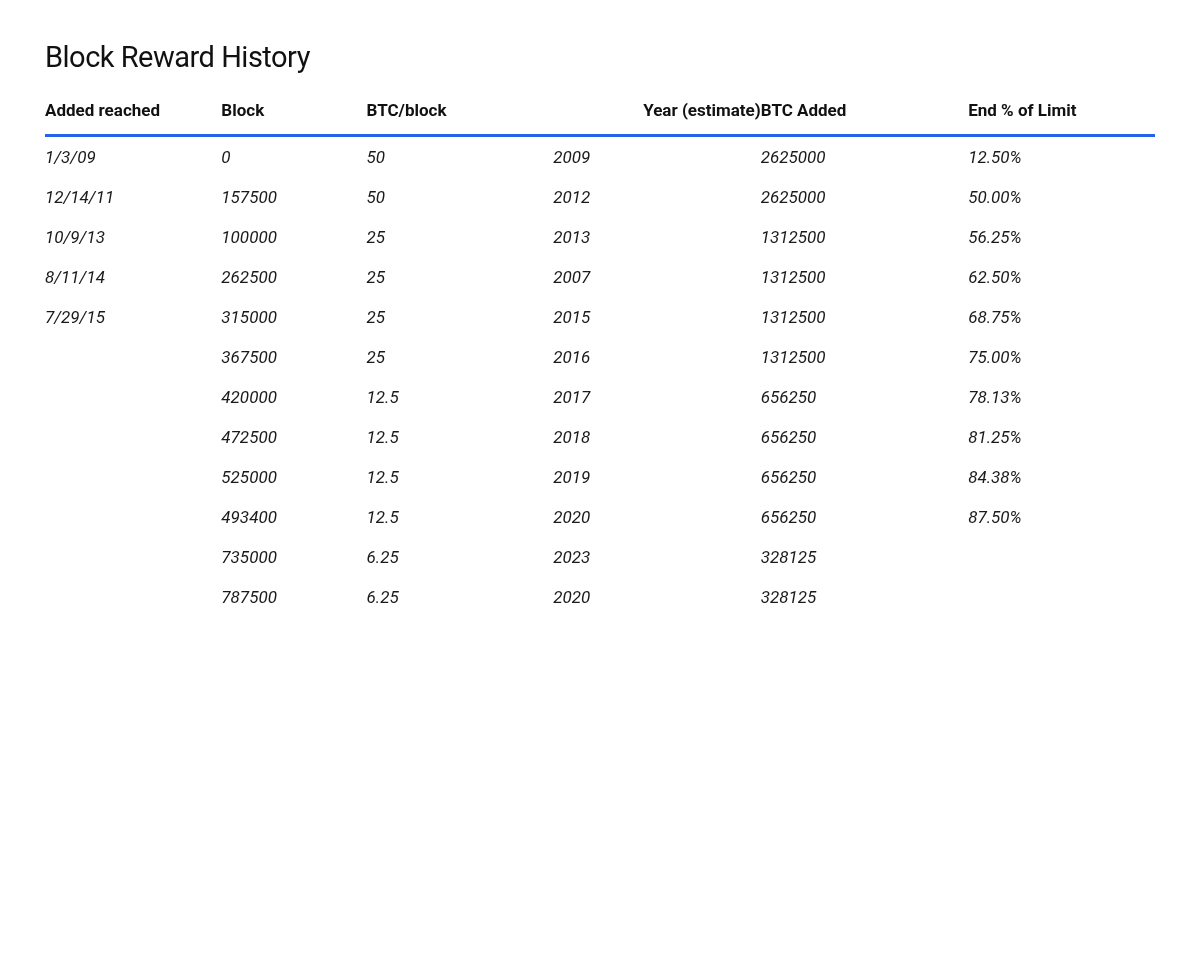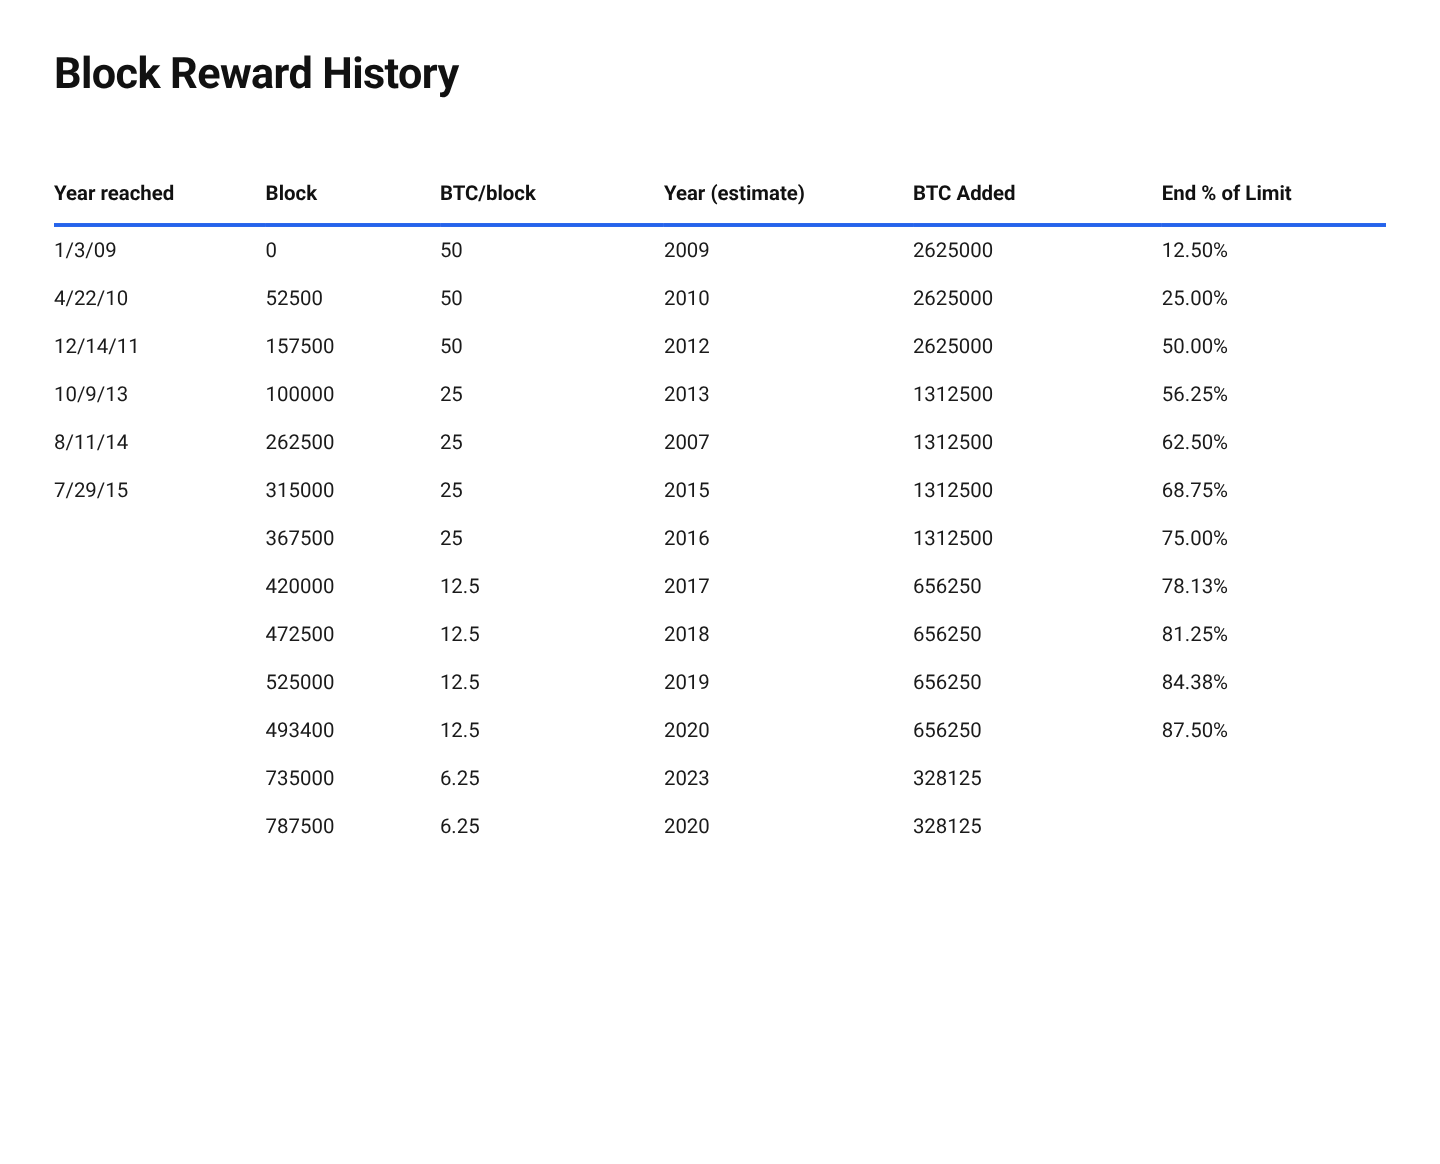--- a/index.html
+++ b/index.html
@@ -11,24 +11,24 @@
     body {
       background-color: #ffffff;
       font-family: -apple-system, BlinkMacSystemFont, 'Segoe UI', Roboto, Arial, sans-serif;
       color: #1a1a1a;
       width: 1200px;
       min-height: 970px;
       padding: 40px 45px;
     }
 
     .page-title {
-      font-size: 36px;
-      font-weight: 700;
+      font-size: 29px;
+      font-weight: 400;
       color: #111111;
-      margin-bottom: 60px;
+      margin-bottom: 16px;
       letter-spacing: -0.5px;
     }
 
     .table-container {
       width: 100%;
     }
 
     table {
       width: 100%;
       border-collapse: collapse;
@@ -52,76 +52,70 @@
       width: 140px;
     }
 
     thead tr th:nth-child(3) {
       width: 180px;
       margin-left: 16px;
     }
 
     thead tr th:nth-child(4) {
       width: 200px;
+      text-align: right;
     }
 
     thead tr th:nth-child(5) {
       width: 200px;
     }
 
     thead tr th:nth-child(6) {
       width: 180px;
     }
 
     tbody tr td {
       padding: 10px 0;
       color: #1a1a1a;
       vertical-align: top;
       font-size: 17px;
     }
 
     tbody tr {
       border-bottom: none;
+      font-style: italic;
     }
   </style>
 </head>
 <body>
 
 <h1 class="page-title">Block Reward History</h1>
 
 <div class="table-container">
   <table>
     <thead>
       <tr>
-        <th>Year reached</th>
+        <th>Added reached</th>
         <th>Block</th>
         <th>BTC/block</th>
         <th>Year (estimate)</th>
         <th>BTC Added</th>
         <th>End % of Limit</th>
       </tr>
     </thead>
     <tbody id="table-body">
     <tr>
           <td>1/3/09</td>
           <td>0</td>
           <td>50</td>
           <td>2009</td>
           <td>2625000</td>
           <td>12.50%</td>
         </tr>
         <tr>
-          <td>4/22/10</td>
-          <td>52500</td>
-          <td>50</td>
-          <td>2010</td>
-          <td>2625000</td>
-          <td>25.00%</td>
-        </tr>
-        <tr>
           <td>12/14/11</td>
           <td>157500</td>
           <td>50</td>
           <td>2012</td>
           <td>2625000</td>
           <td>50.00%</td>
         </tr>
         <tr>
           <td>10/9/13</td>
           <td>100000</td>

